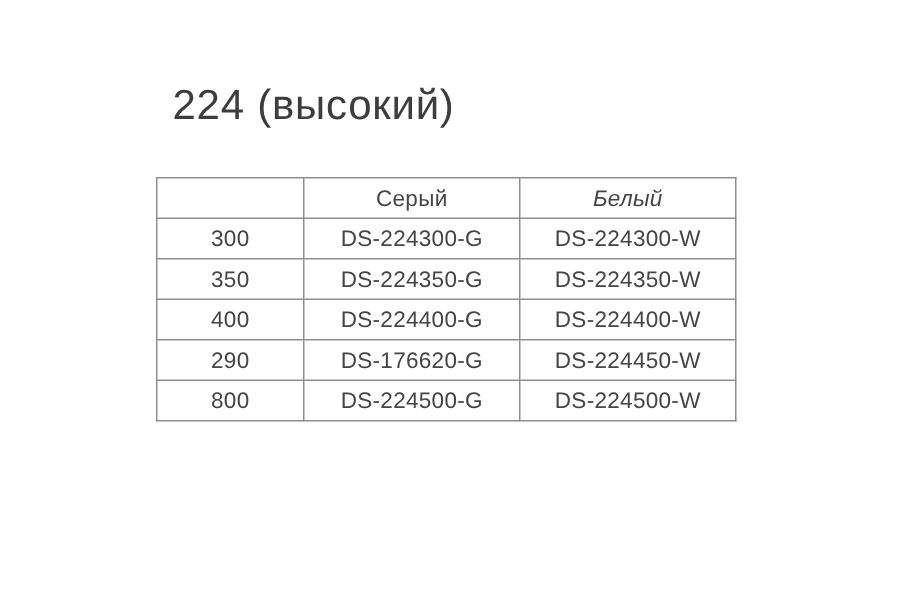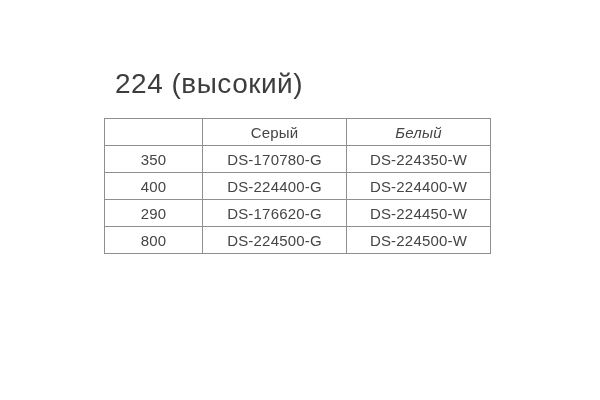--- a/index.html
+++ b/index.html
@@ -14,21 +14,21 @@
     position: relative;
     overflow: hidden;
   }
   .page {
     position: absolute;
     inset: 0;
   }
   .title {
     position: absolute;
     left: 115px;
-    top: 68px;
+    top: 54px;
     margin: 0;
     font-size: 28px;
     font-weight: 300;
     letter-spacing: 0.5px;
     color: #3d3d3d;
     white-space: nowrap;
   }
   .spec-table {
     position: absolute;
     left: 104px;
@@ -64,22 +64,27 @@
   <table class="spec-table">
     <thead>
       <tr>
         <th class="col-size"></th>
         <th class="col-gray">Серый</th>
         <th class="col-white">Белый</th>
       </tr>
     </thead>
     <tbody>
       <tr>
+        <td>300</td>
+        <td>DS-224300-G</td>
+        <td>DS-224300-W</td>
+      </tr>
+      <tr>
         <td>350</td>
-        <td>DS-170780-G</td>
+        <td>DS-224350-G</td>
         <td>DS-224350-W</td>
       </tr>
       <tr>
         <td>400</td>
         <td>DS-224400-G</td>
         <td>DS-224400-W</td>
       </tr>
       <tr>
         <td>290</td>
         <td>DS-176620-G</td>

